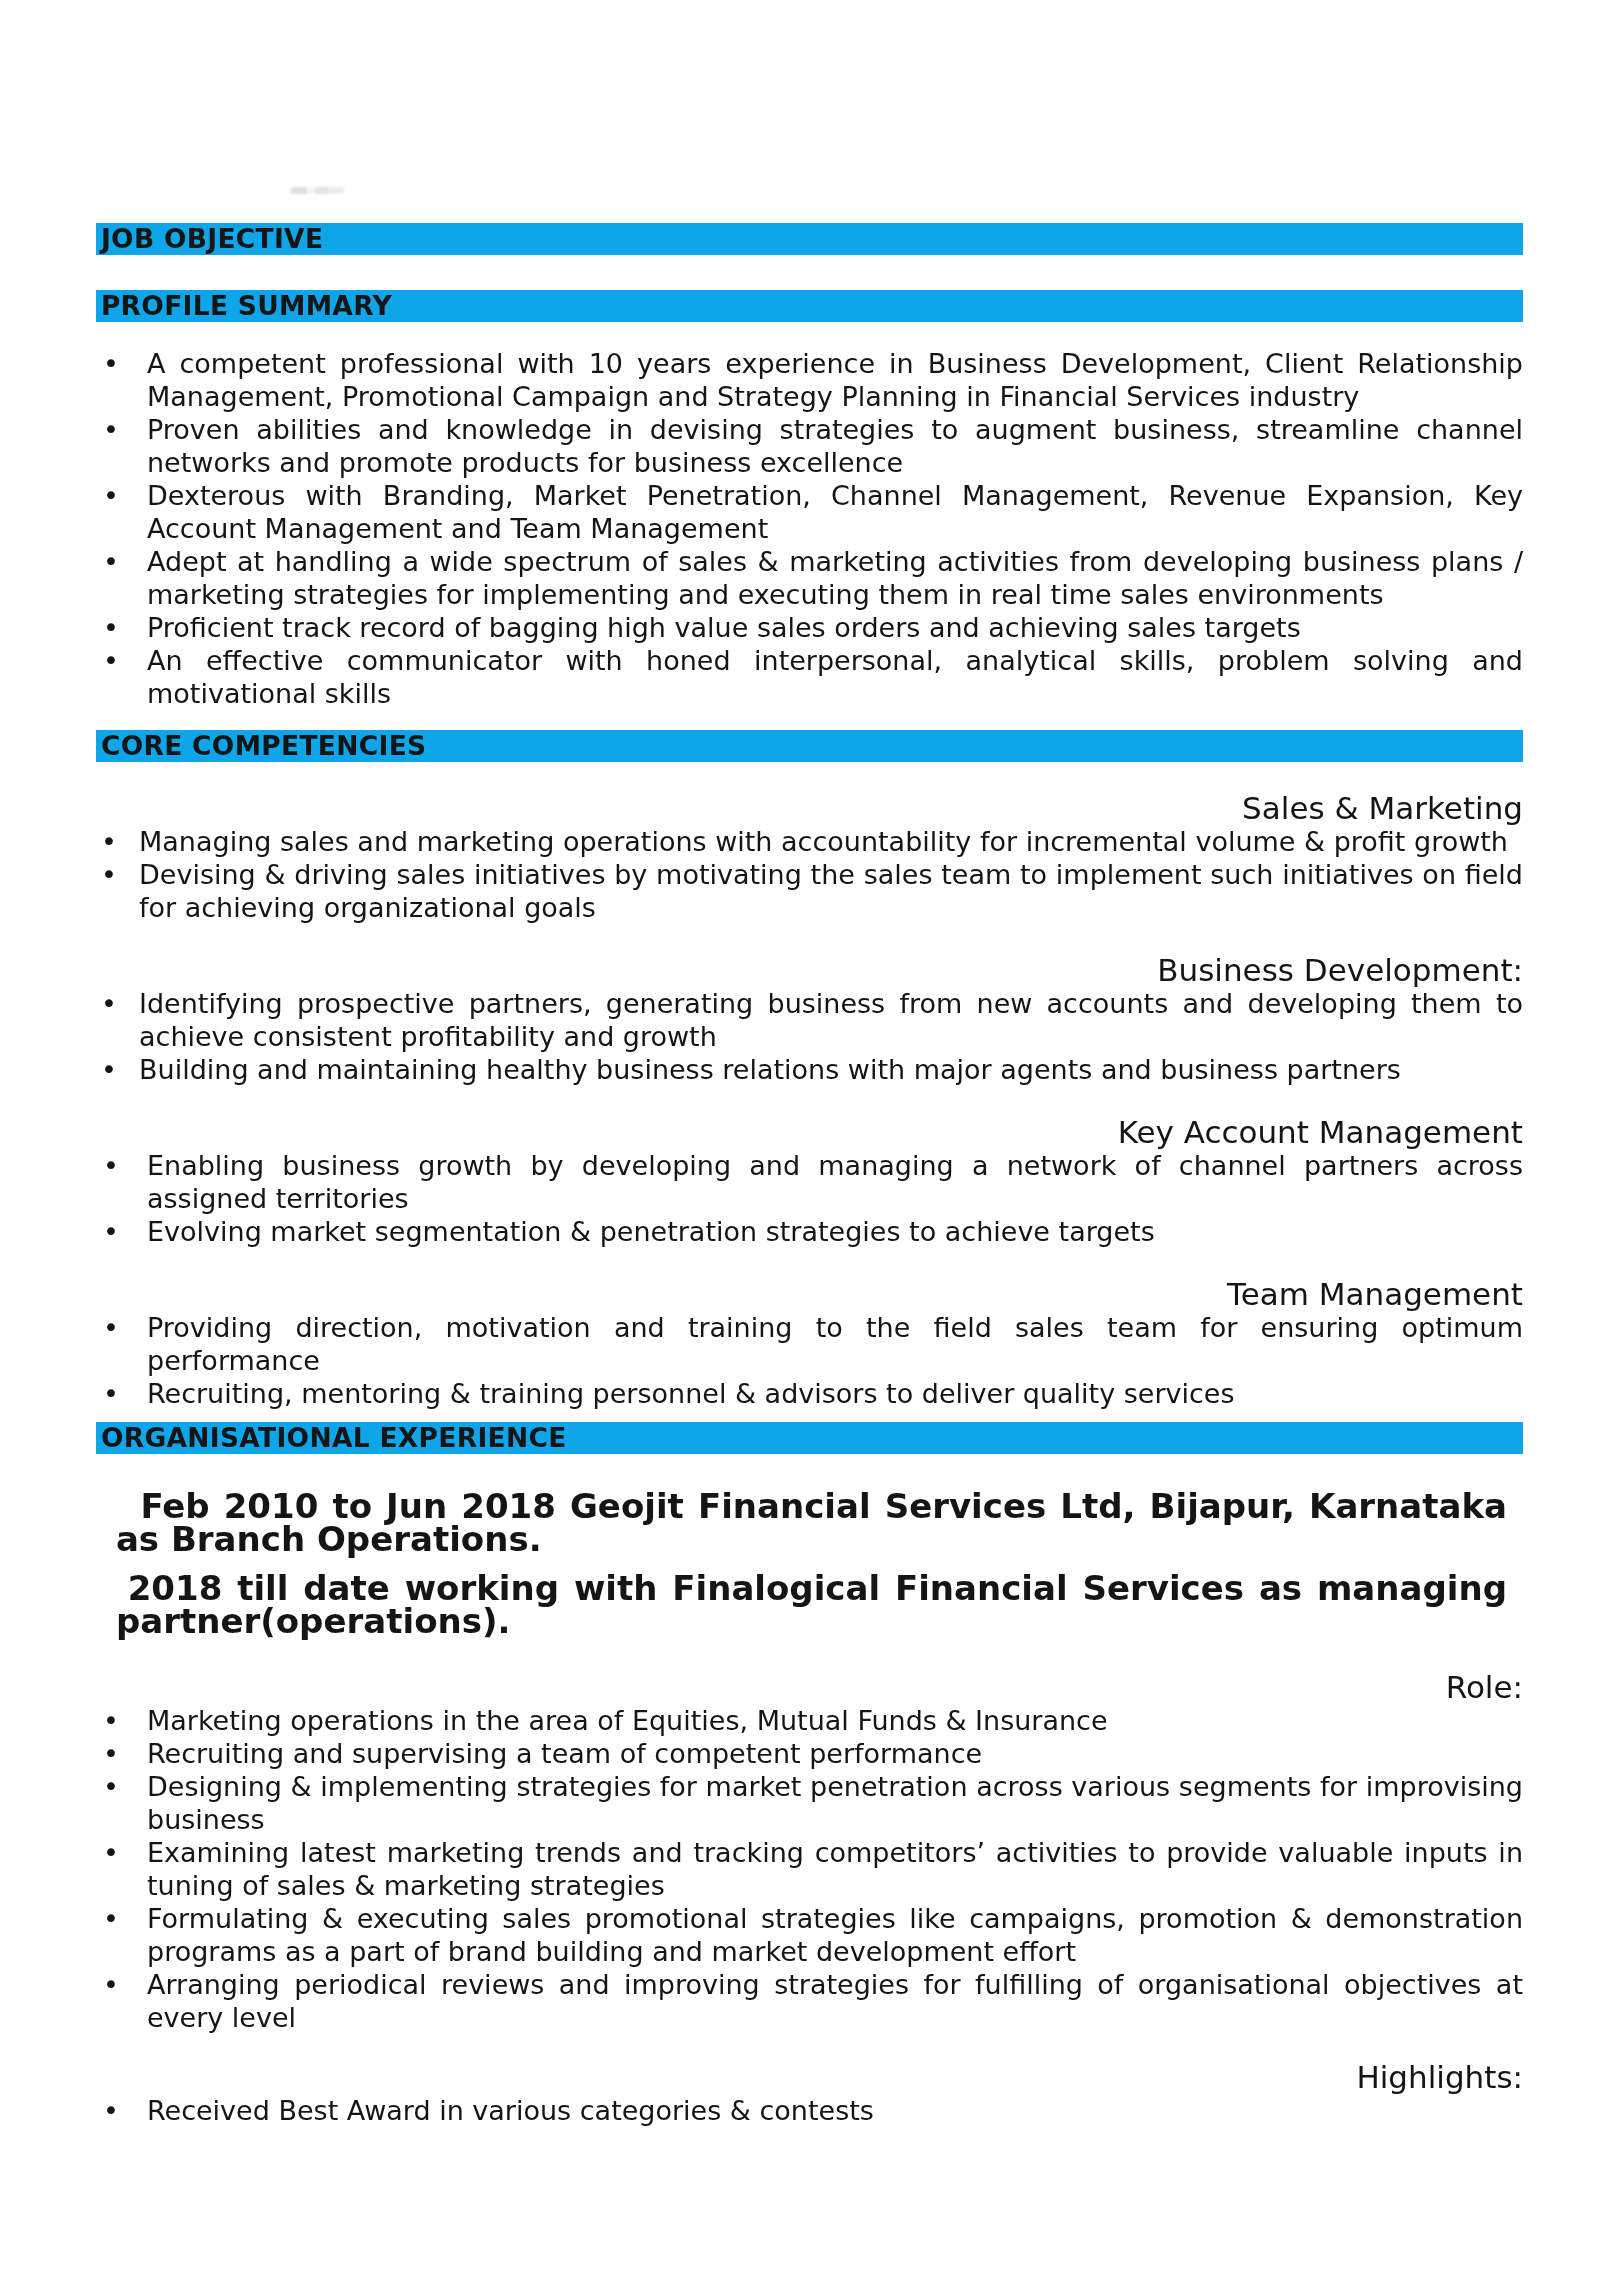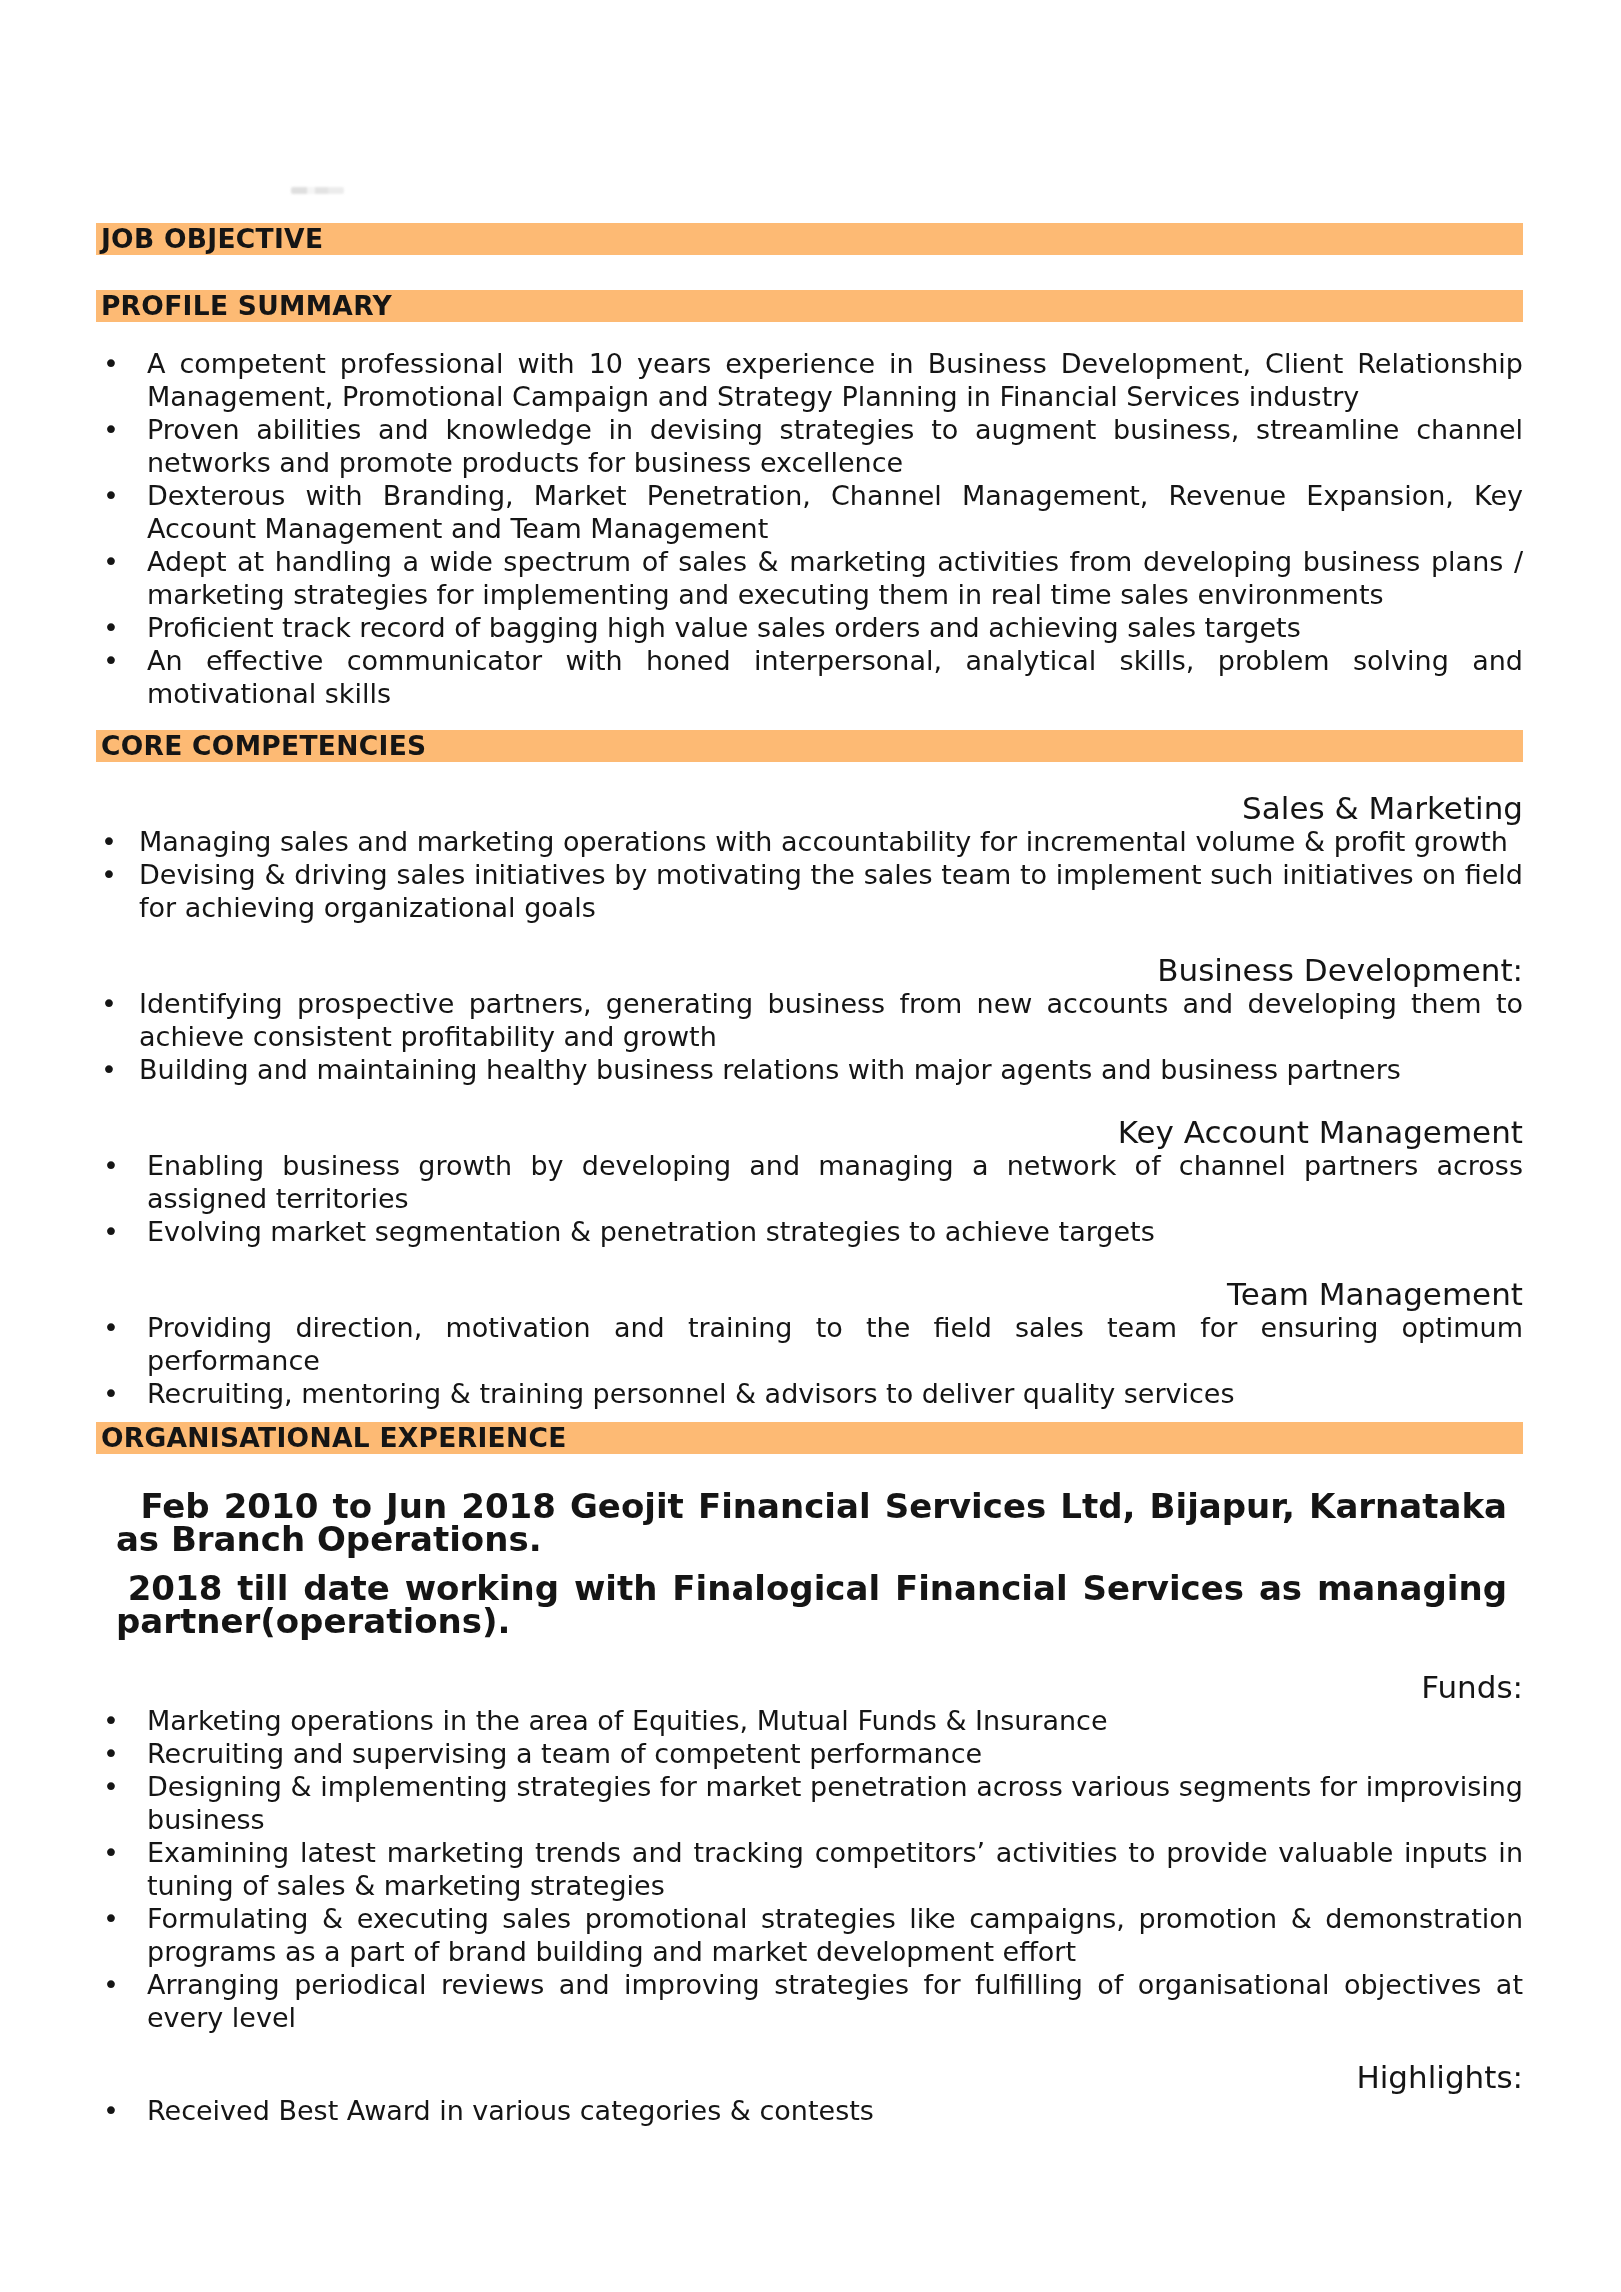--- a/index.html
+++ b/index.html
@@ -18,21 +18,21 @@
   }
   .scan-artifact {
     position: absolute; left: 291px; top: 187px;
     width: 53px; height: 6.9px;
     opacity: .45; filter: blur(1px);
     background: linear-gradient(90deg,#b9b9b9 0 30%,#e9e9e9 30% 46%,#c3c3c3 46% 70%,#d6d6d6 70% 100%);
     border-radius: 2px;
   }
   .section-bar {
     height: 32px;
-    background: #fdba74;
+    background: #0ea5e9;
     font-weight: 700;
     font-size: 26.5px;
     line-height: 32px;
     letter-spacing: 0.3px;
     padding-left: 4.9px;
     white-space: nowrap;
   }
   .bar-profile { margin-top: 35px; }
   .bar-core    { margin-top: 20.6px; }
   .bar-org     { margin-top: 11.8px; }
@@ -143,21 +143,21 @@
     </ul>
   </div>
 
   <div class="section-bar bar-org">
     <span>ORGANISATIONAL EXPERIENCE</span>
   </div>
 
   <p class="tenure tenure-1">Feb 2010 to Jun 2018 Geojit Financial Services Ltd, Bijapur, Karnataka as Branch Operations.</p>
   <p class="tenure tenure-2">2018 till date working with Finalogical Financial Services as managing partner(operations).</p>
 
-  <h3 class="group-title role-title">Funds:</h3>
+  <h3 class="group-title role-title">Role:</h3>
   <ul class="bullets flush">
     <li>Marketing operations in the area of Equities, Mutual Funds &amp; Insurance</li>
     <li>Recruiting and supervising a team of competent performance</li>
     <li>Designing &amp; implementing strategies for market penetration across various segments for improvising business</li>
     <li>Examining latest marketing trends and tracking competitors’ activities to provide valuable inputs in tuning of sales &amp; marketing strategies</li>
     <li>Formulating &amp; executing sales promotional strategies like campaigns, promotion &amp; demonstration programs as a part of brand building and market development effort</li>
     <li>Arranging periodical reviews and improving strategies for fulfilling of organisational objectives at every level</li>
   </ul>
 
   <h3 class="group-title highlights-title">Highlights:</h3>

